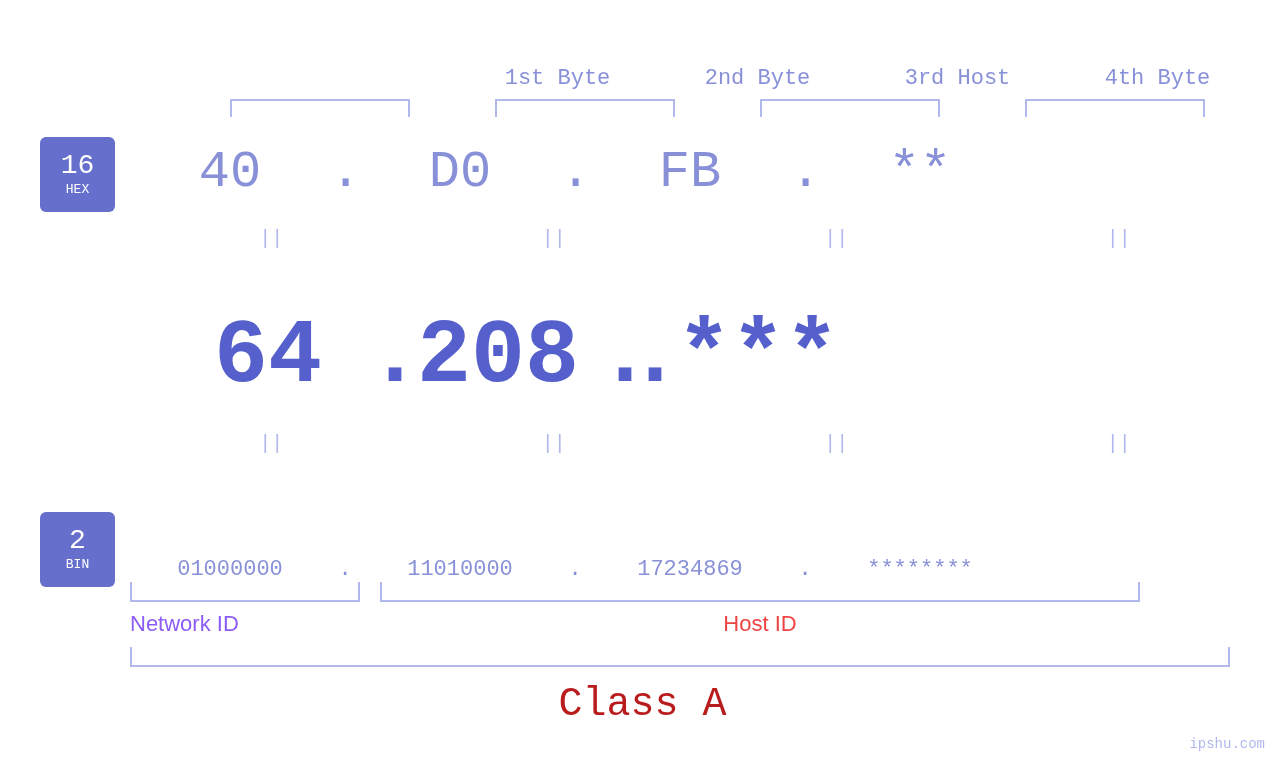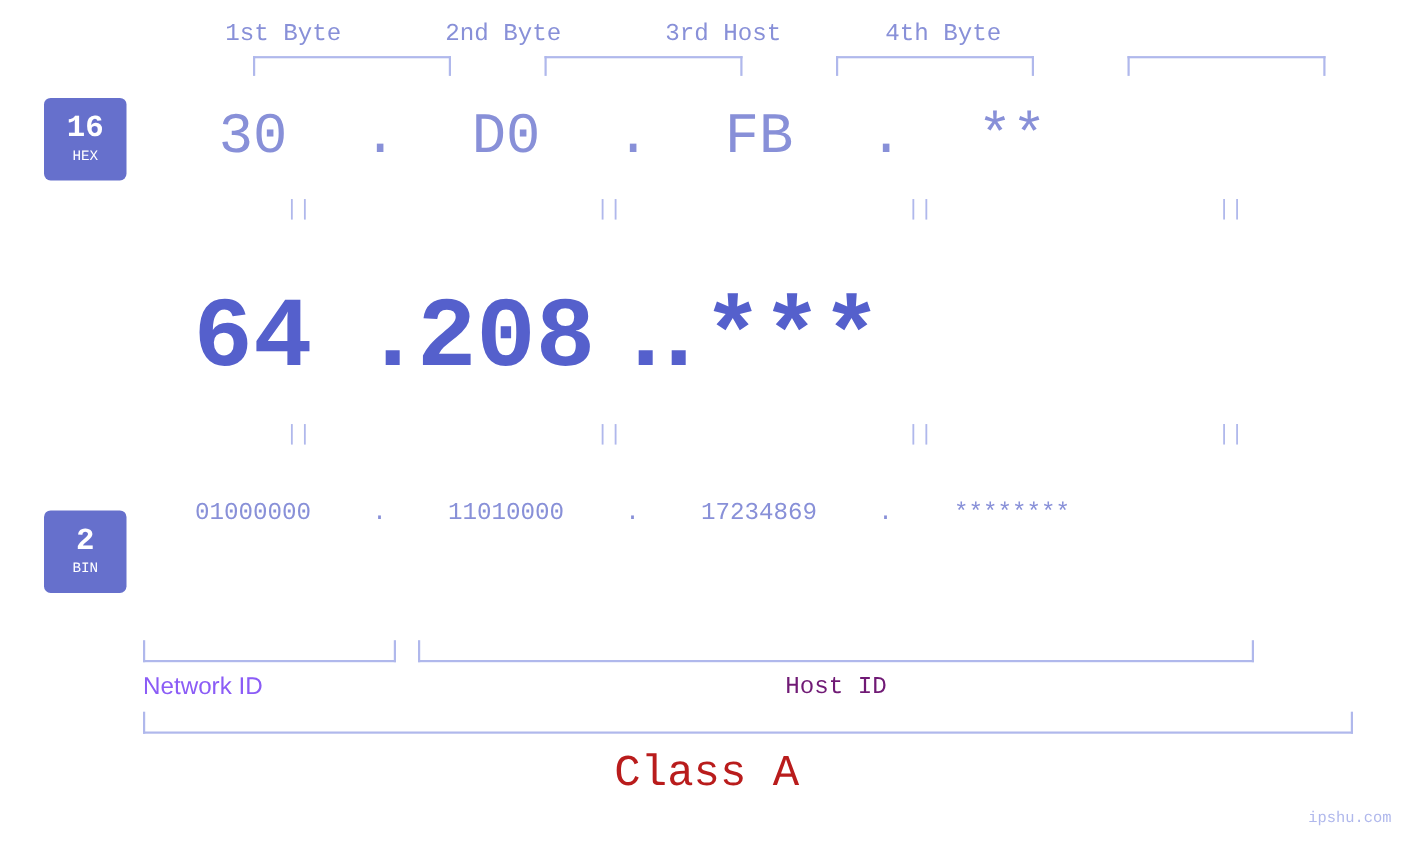--- a/index.html
+++ b/index.html
@@ -33,21 +33,22 @@
       --accent-bg: #5a63c0;
       --bracket-color: #b0b8ec;
     }
 
     
     .byte-headers {
       display: flex;
       width: 1100px;
       margin-left: 130px;
       padding-top: 18px;
-      justify-content: flex-start;
+      justify-content: flex-end;
+      margin-top: 48px;
     }
 
     .byte-label {
       color: #8890d8;
       font-size: 22px;
       font-family: 'Courier New', Courier, monospace;
       text-align: center;
       width: 200px;
     }
 
@@ -79,21 +80,21 @@
       height: 75px;
       display: flex;
       flex-direction: column;
       align-items: center;
       justify-content: center;
       font-family: 'Courier New', Courier, monospace;
     }
 
     .base-badge .base-num {
       font-size: 28px;
-      font-weight: bold;
+      font-weight: normal;
       line-height: 1;
     }
 
     .base-badge .base-name {
       font-size: 13px;
       font-weight: normal;
       margin-top: 2px;
     }
 
     
@@ -116,30 +117,31 @@
     }
 
     .row-dec {
       position: absolute;
       top: 170px;
       left: 0;
       width: 1285px;
       height: 120px;
       display: flex;
       align-items: center;
+      padding-left: 38px;
     }
 
     .row-bin {
       position: absolute;
       top: 375px;
       left: 0;
       width: 1067px;
       height: 80px;
       display: flex;
-      align-items: flex-start;
+      align-items: flex-end;
     }
 
     
     .equals-row-1 {
       position: absolute;
       top: 100px;
       left: 130px;
       width: 1130px;
       display: flex;
       justify-content: space-around;
@@ -259,23 +261,23 @@
       width: 230px;
       text-align: left;
       color: #8b5cf6;
       font-size: 22px;
       font-family: Liberation Sans, sans-serif;
     }
 
     .host-id-label {
       width: 760px;
       text-align: center;
-      color: #701a75;
+      color: #ef4444;
       font-size: 22px;
-      font-family: Liberation Mono, monospace;
+      font-family: Liberation Sans, sans-serif;
       margin-left: 20px;
     }
 
     
     .full-bottom-bracket {
       position: absolute;
       bottom: 100px;
       left: 130px;
       width: 1100px;
       height: 20px;
@@ -339,21 +341,21 @@
 
   <div class="content-area">
 
     <div class="base-badge hex-badge">
       <span class="base-num">16</span>
       <span class="base-name">HEX</span>
     </div>
 
     <div class="row-hex">
       <div class="value-row">
-        <div class="cell hex-val">30</div>
+        <div class="cell hex-val">40</div>
         <div class="dot hex-dot">.</div>
         <div class="cell hex-val">D0</div>
         <div class="dot hex-dot">.</div>
         <div class="cell hex-val">FB</div>
         <div class="dot hex-dot">.</div>
         <div class="cell hex-val">**</div>
       </div>
     </div>
 
     <div class="equals-row-1">

